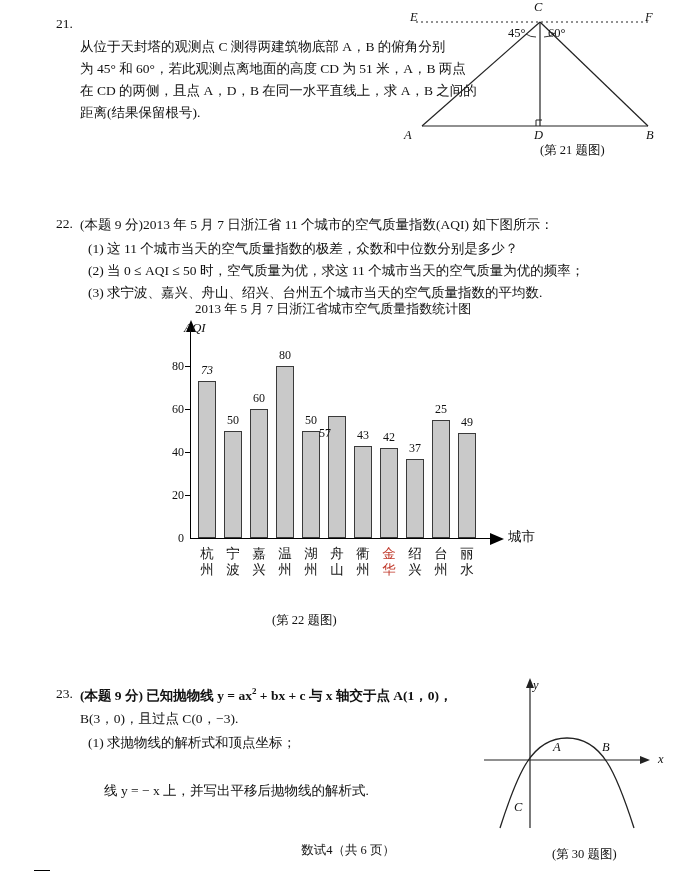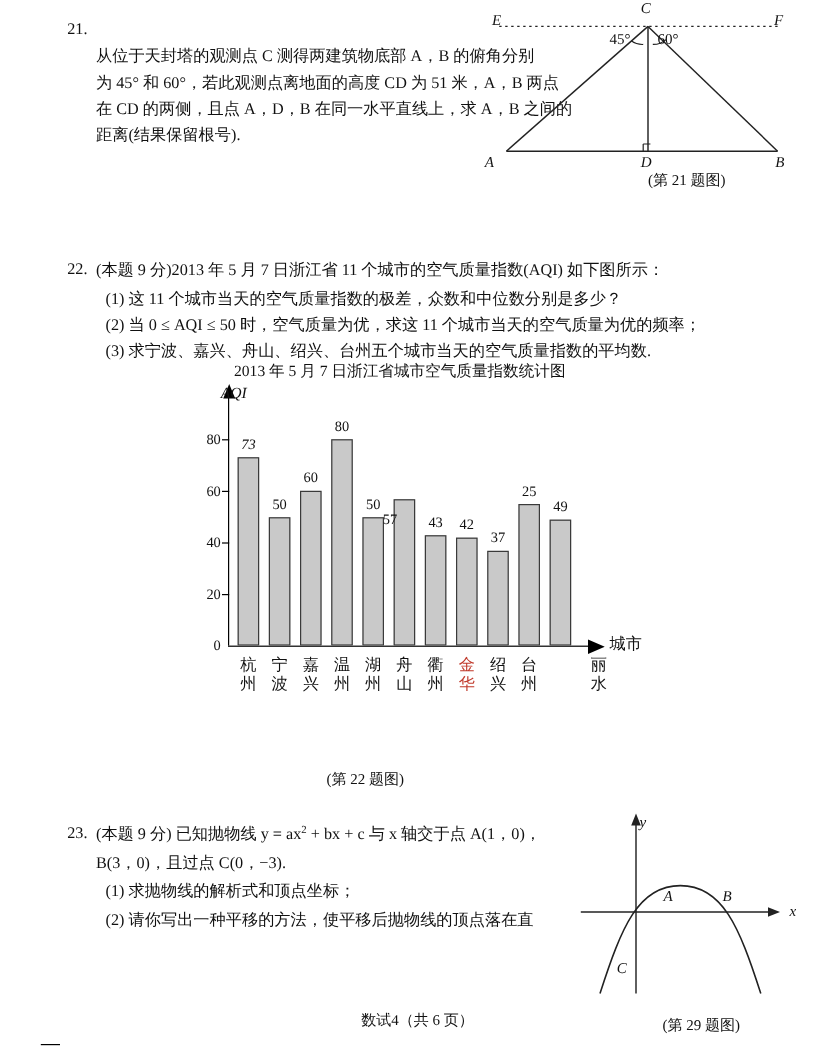--- a/index.html
+++ b/index.html
@@ -138,49 +138,49 @@
     <div class="xtick" style="left:46px;  top:228px;">杭州</div>
     <div class="xtick" style="left:72px;  top:228px;">宁波</div>
     <div class="xtick" style="left:98px;  top:228px;">嘉兴</div>
     <div class="xtick" style="left:124px; top:228px;">温州</div>
     <div class="xtick" style="left:150px; top:228px;">湖州</div>
     <div class="xtick" style="left:176px; top:228px;">舟山</div>
     <div class="xtick" style="left:202px; top:228px;">衢州</div>
     <div class="xtick red" style="left:228px; top:228px;">金华</div>
     <div class="xtick" style="left:254px; top:228px;">绍兴</div>
     <div class="xtick" style="left:280px; top:228px;">台州</div>
-    <div class="xtick" style="left:306px; top:228px;margin-left:32px;">丽水</div>
+    <div class="xtick" style="left:306px; top:228px;">丽水</div>
   </div>
 
   <div class="chart-axis-label" style="left:184px;top:320px;">AQI</div>
   <div class="line" style="left:508px;top:528px;font-size:13.5px;">城市</div>
-  <div class="cap" style="left:272px;top:612px;margin-top:29px;">(第 22 题图)</div>
+  <div class="cap" style="left:272px;top:612px;">(第 22 题图)</div>
 
   <div class="qnum" style="left:56px;top:686px;">23.</div>
-  <div class="line" style="left:80px;top:686px;">
+  <div class="line" style="left:80px;top:686px;font-weight:bold;">
     <span>(本题 9 分) 已知抛物线 y = ax</span><sup style="font-size:9px">2</sup><span> + bx + c 与 x 轴交于点 A(1，0)，</span>
   </div>
   <div class="line" style="left:80px;top:710px;">B(3，0)，且过点 C(0，−3).</div>
   <div class="line" style="left:88px;top:734px;">(1) 求抛物线的解析式和顶点坐标；</div>
-  <div class="line" style="left:88px;top:758px;">(2) 请你写出一种平移的方法，使平移后抛物线的顶点落在直</div>
+  <div class="line" style="left:104px;top:782px;">线 y = − x 上，并写出平移后抛物线的解析式.</div>
 
   <div class="fig23">
     <svg width="200" height="170" viewBox="0 0 200 170">
 
       <line x1="60" y1="6" x2="60" y2="152" stroke="#222" stroke-width="1.2"></line>
       <polygon points="60,2 56,12 64,12" fill="#222"></polygon>
 
       <line x1="14" y1="84" x2="176" y2="84" stroke="#222" stroke-width="1.2"></line>
       <polygon points="180,84 170,80 170,88" fill="#222"></polygon>
 
       <path d="M30,152 C48,96 62,62 97,62 C132,62 146,96 164,152" fill="none" stroke="#222" stroke-width="1.3" transform="translate(0,0)"></path>
     </svg>
   </div>
   <div class="cap it" style="left:533px;top:678px;">y</div>
   <div class="cap it" style="left:658px;top:752px;">x</div>
   <div class="cap it" style="left:553px;top:740px;">A</div>
   <div class="cap it" style="left:602px;top:740px;">B</div>
   <div class="cap it" style="left:514px;top:800px;">C</div>
-  <div class="cap" style="left:552px;top:846px;">(第 29 题图)</div>
+  <div class="cap" style="left:552px;top:846px;">(第 30 题图)</div>
 
   <div class="footer">数试4（共 6 页）</div>
   <div class="tick-left"></div>
 </div>
 
 </body></html>

